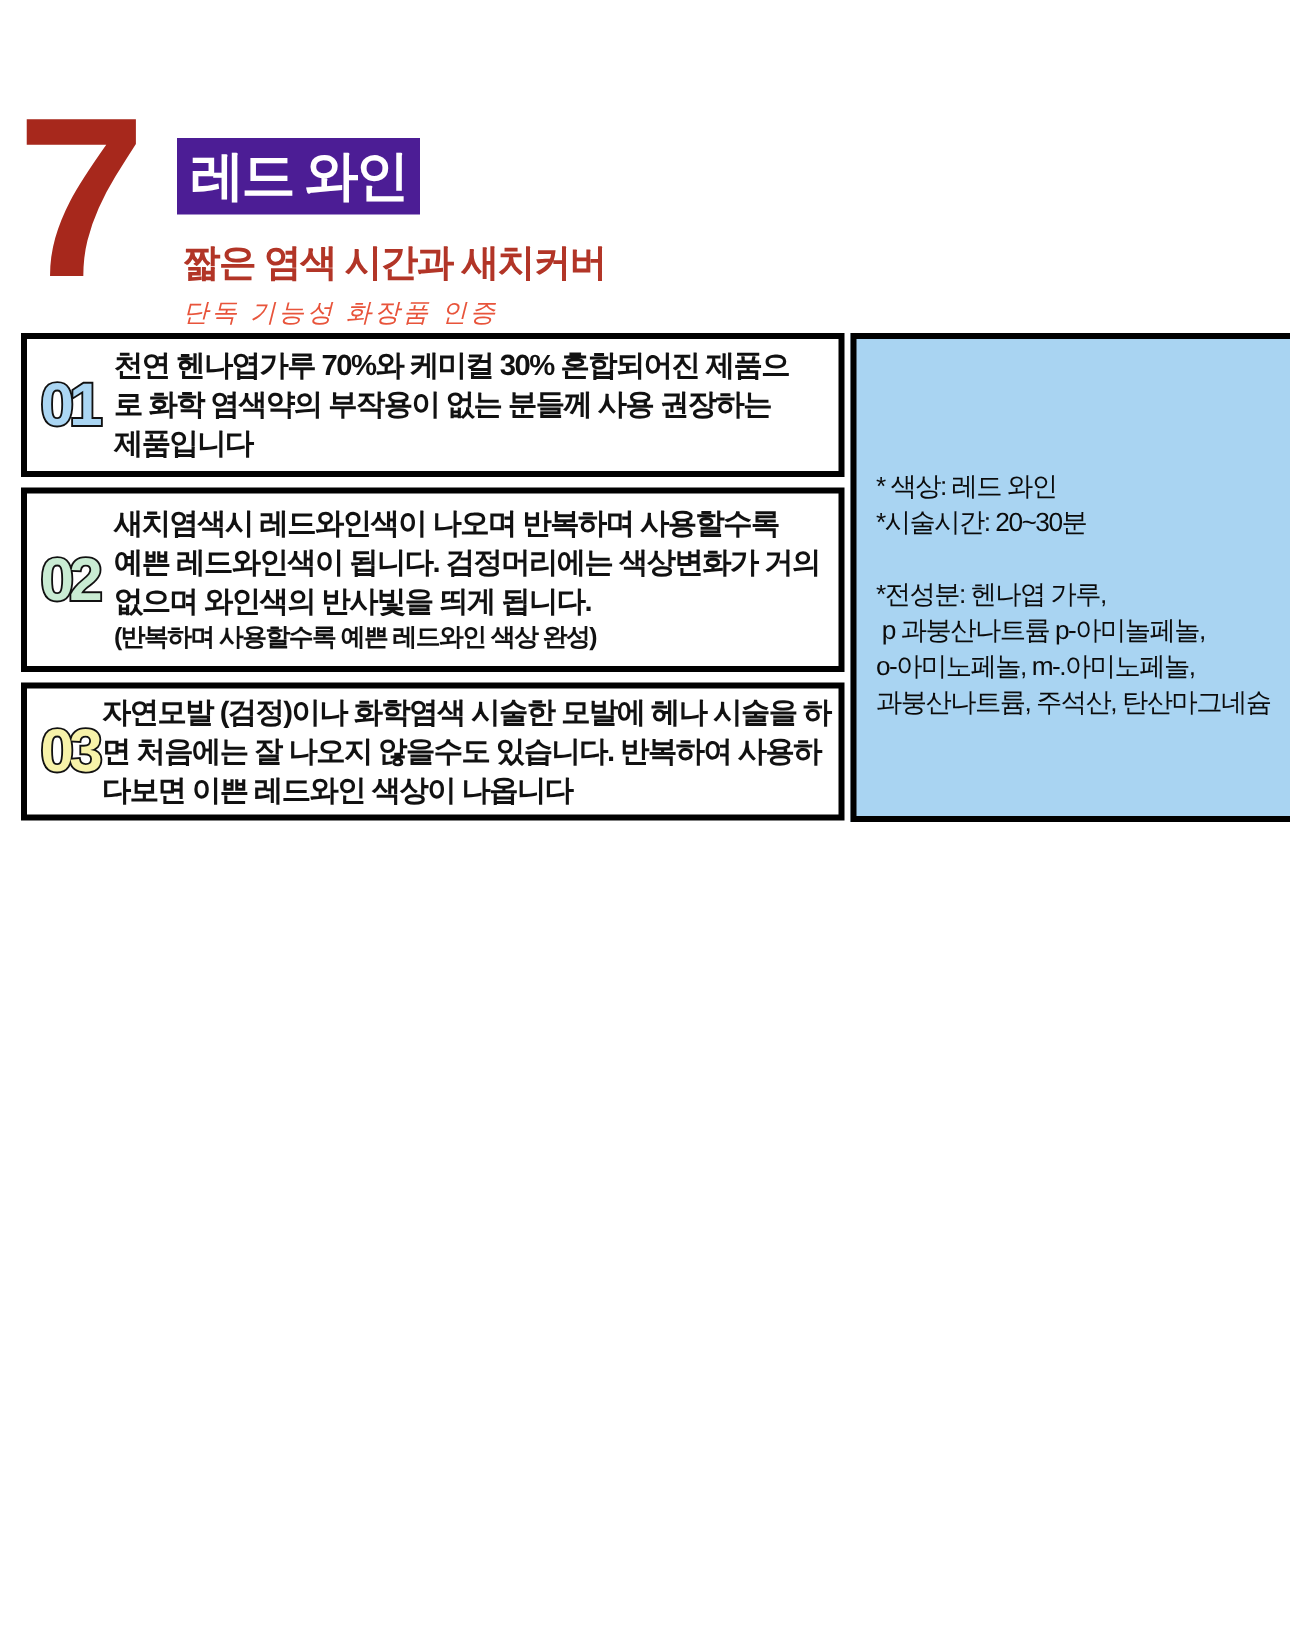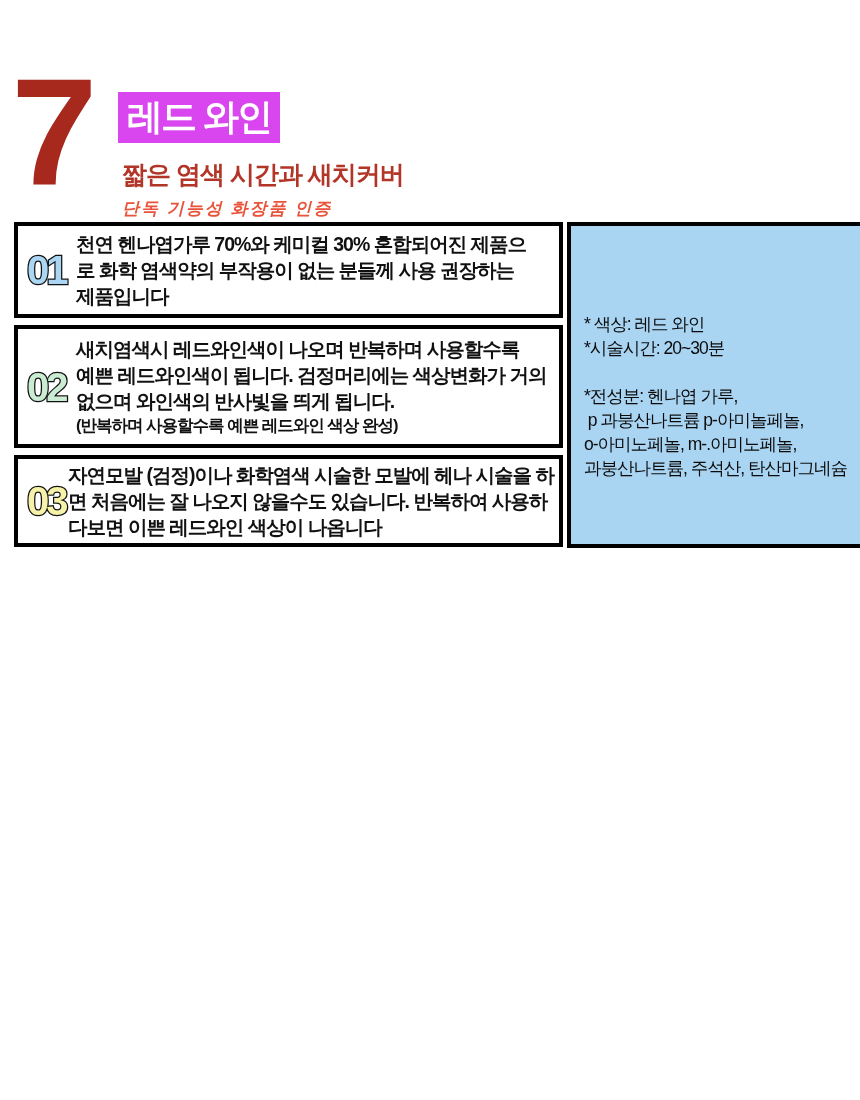--- a/index.html
+++ b/index.html
@@ -20,41 +20,41 @@
     font-size: 152px;
     line-height: 140px;
     font-weight: 900;
     color: #a7281c;
     letter-spacing: -6px;
     transform: scaleX(1.02);
   }
   .header-text { position: absolute; left: 118px; top: 92px; }
   .title-banner {
     display: inline-block;
-    background: #d946ef;
+    background: #4c1d95;
     color: #ffffff;
     font-size: 36px;
     font-weight: 900;
     letter-spacing: -2px;
     line-height: 1;
     padding: 7px 9px 8px 9px;
   }
   .subtitle {
     margin-top: 15px;
     margin-left: 4px;
     font-size: 25px;
     font-weight: 700;
     letter-spacing: -1px;
     color: #b23527;
   }
   .certification {
     margin-top: 6px;
     margin-left: 4px;
     font-size: 17px;
-    font-weight: 700;
+    font-weight: 400;
     font-style: italic;
     letter-spacing: 2px;
     color: #e8543b;
   }
 
   
   .main { position: absolute; left: 0; top: 222px; width: 860px; }
 
   .left-col { position: absolute; left: 14px; top: 0; width: 549px; }
 

